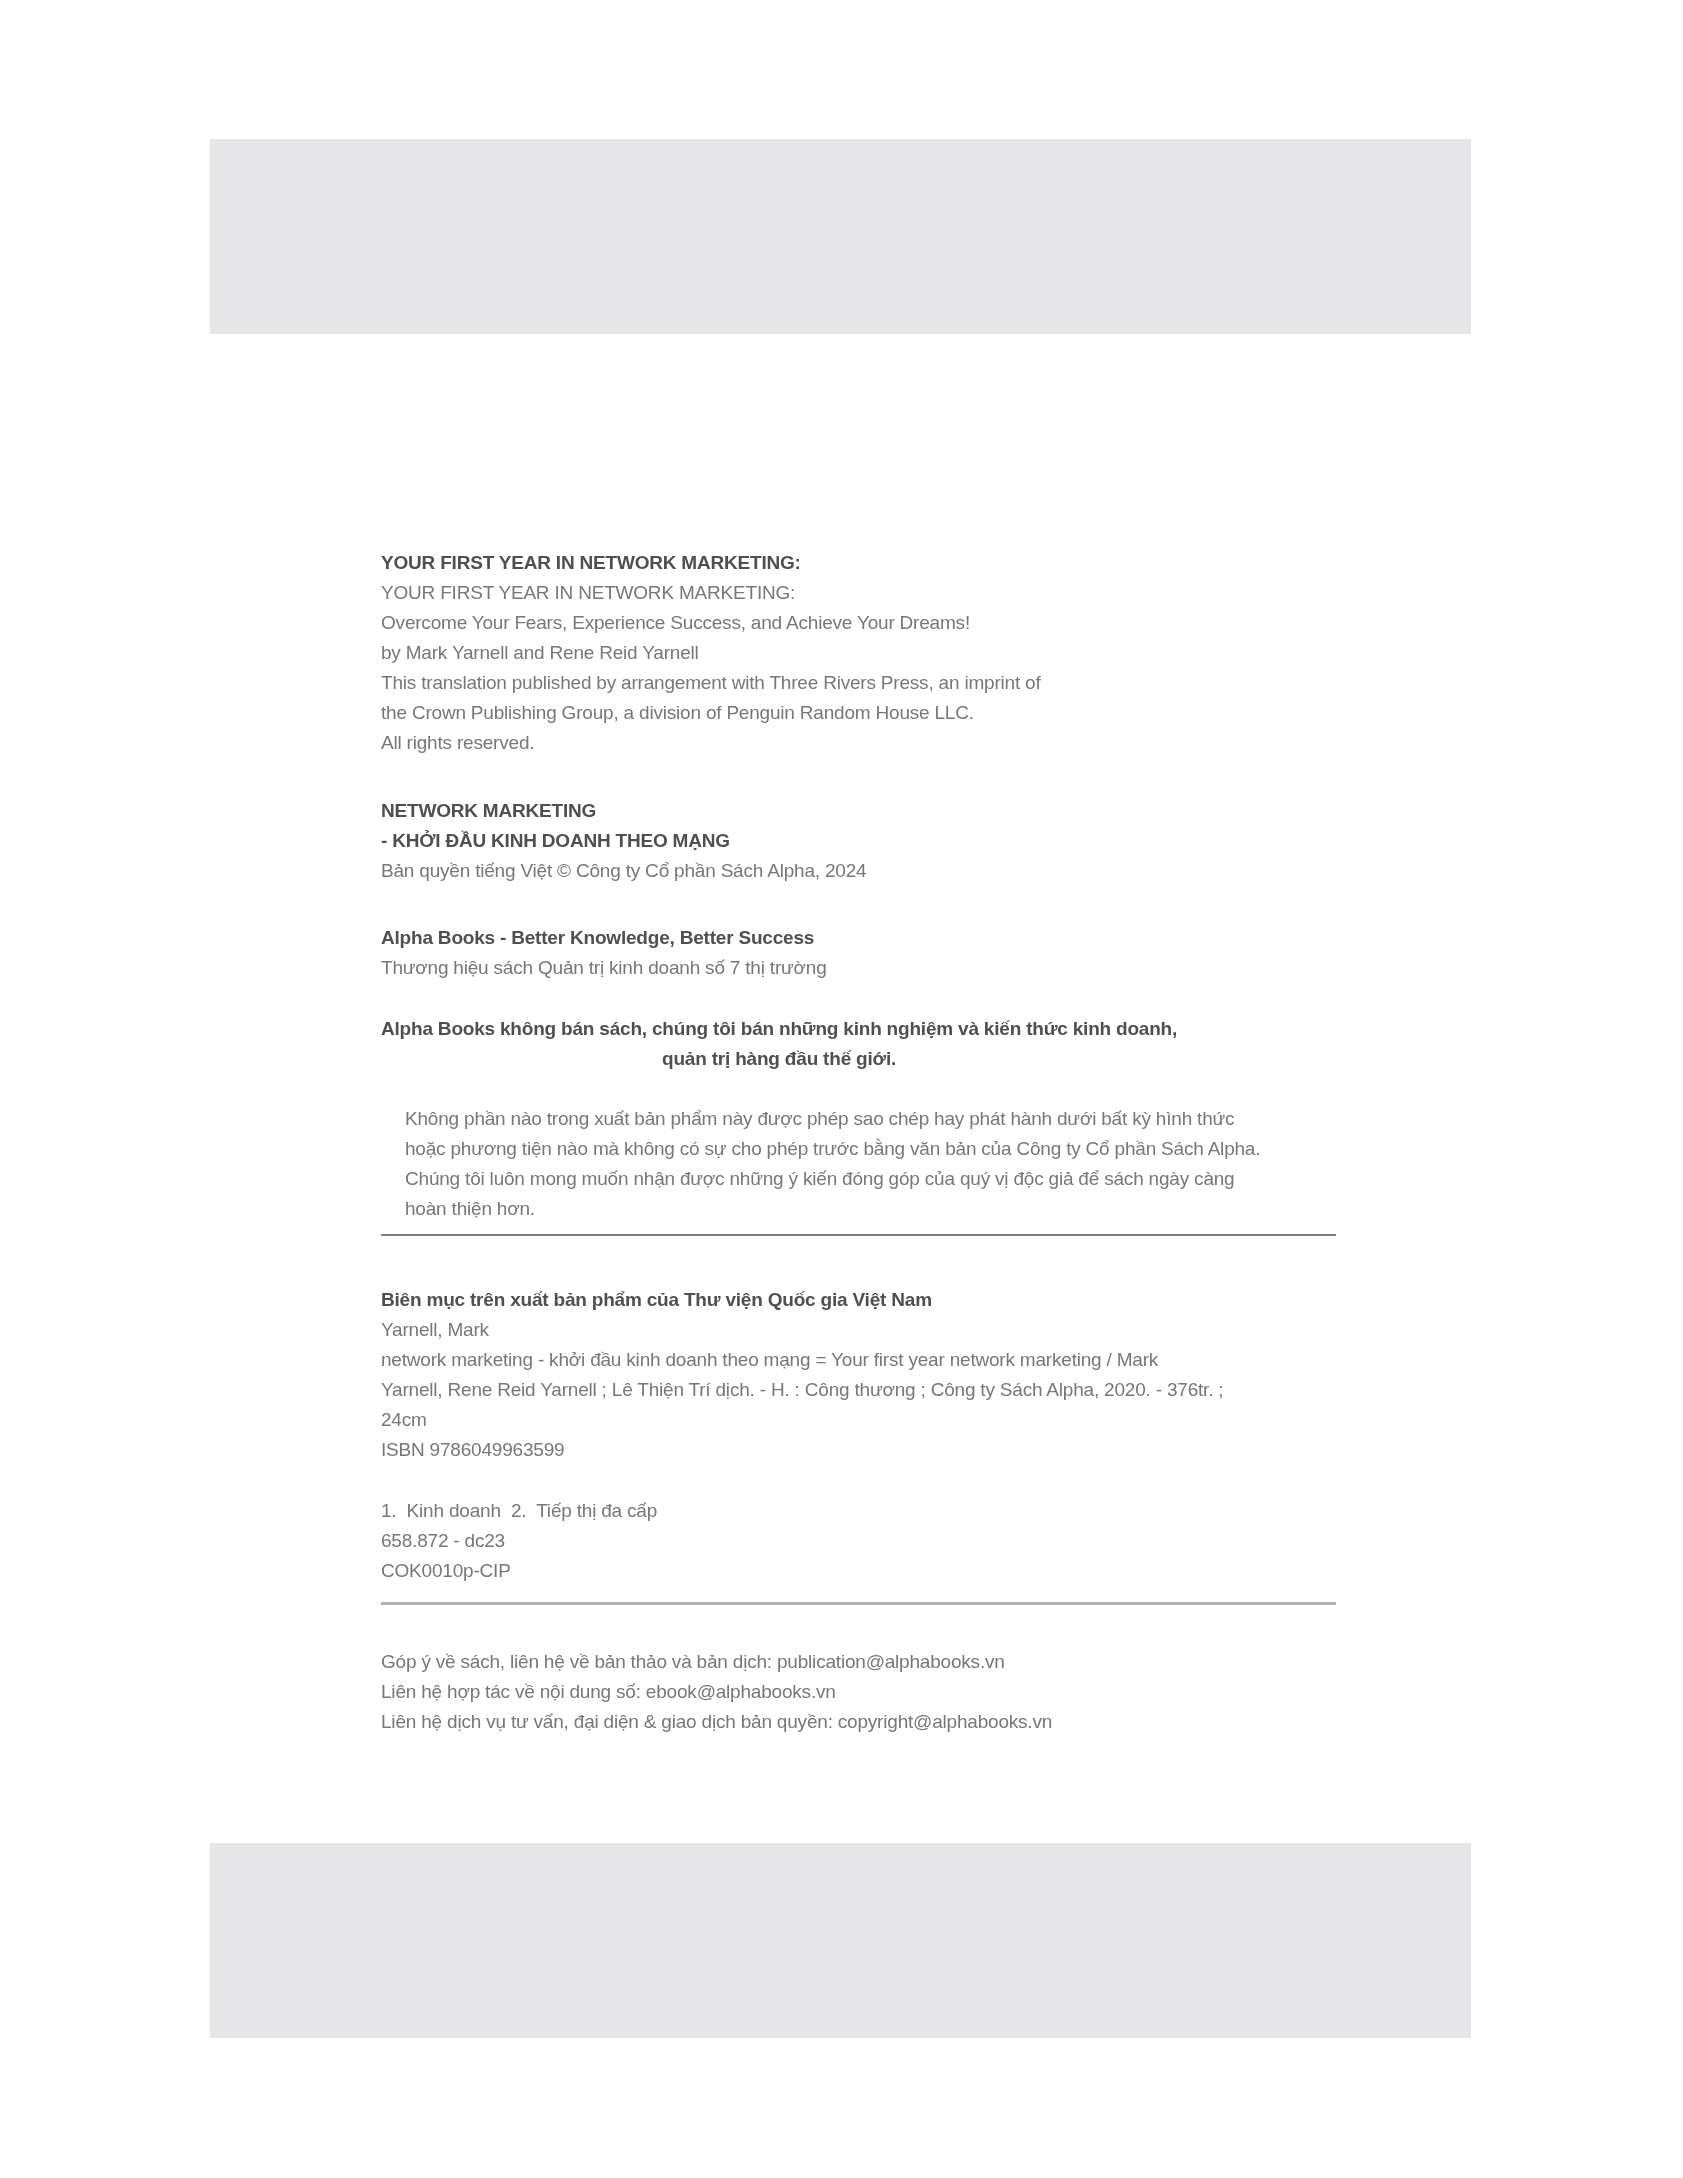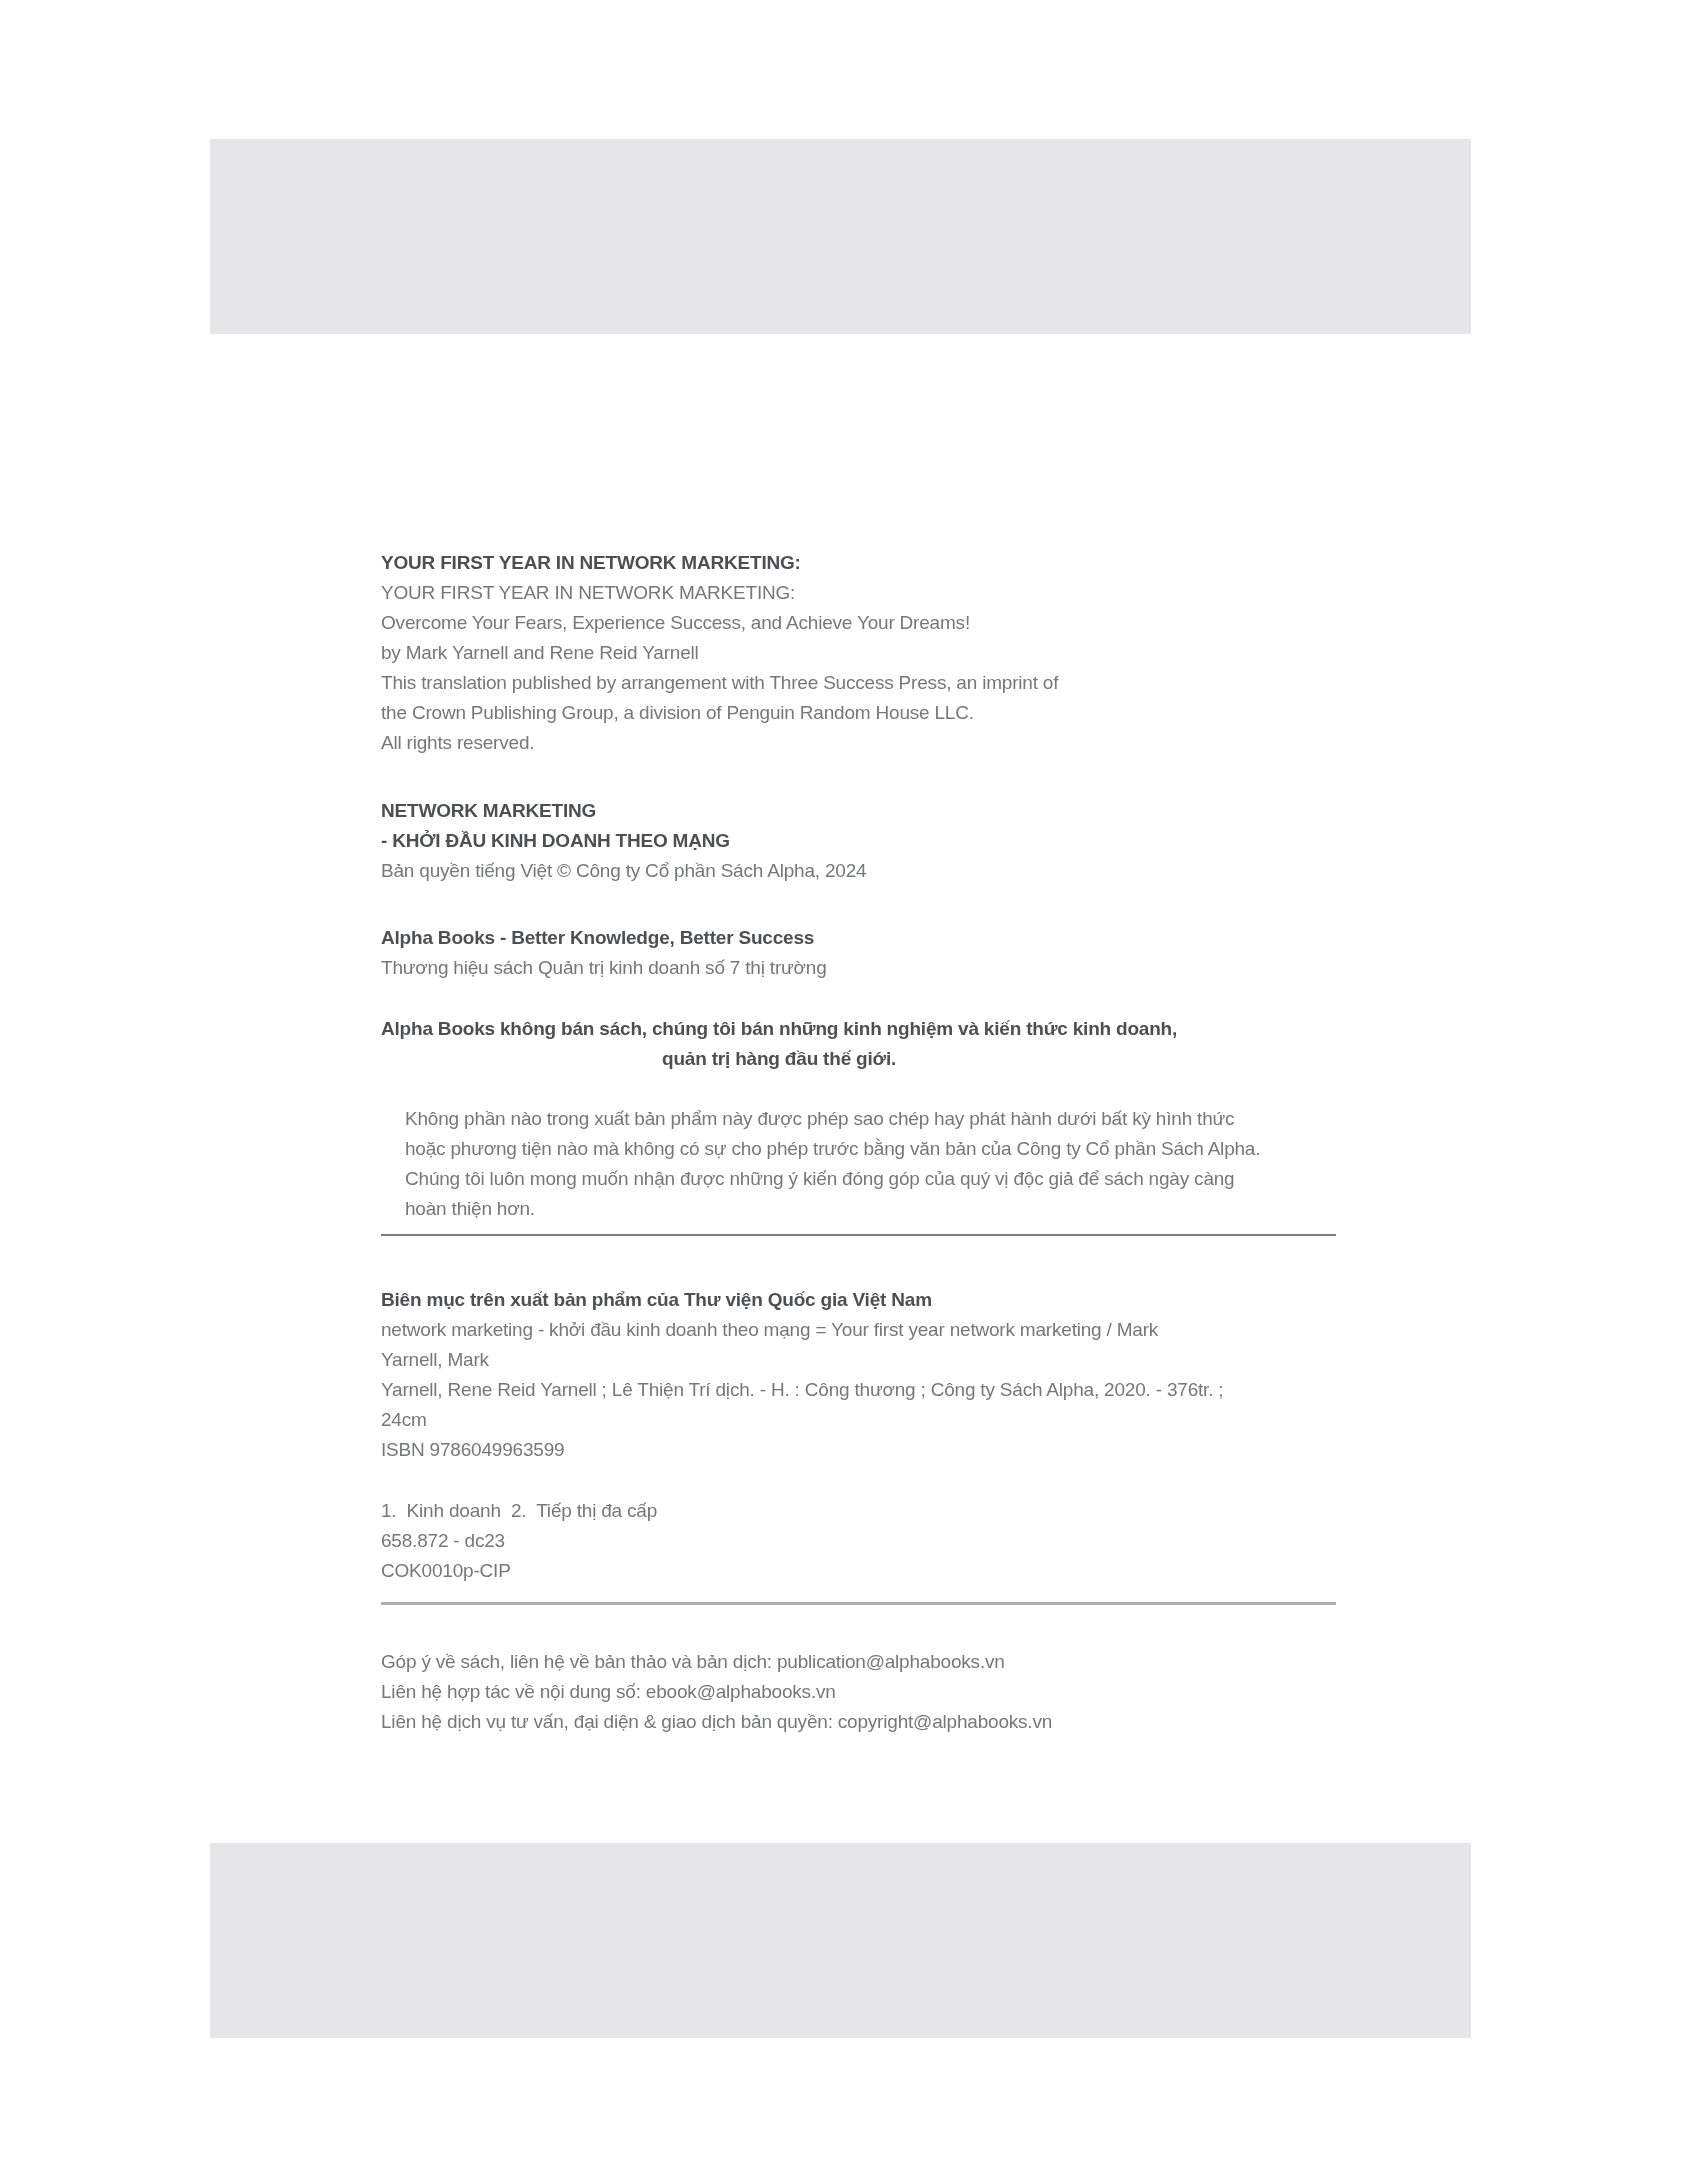--- a/index.html
+++ b/index.html
@@ -36,21 +36,21 @@
 
 <div class="page">
 
   <div class="ph ph-top"></div>
 
   <div class="blk blk-original">
     <div class="ln b">YOUR FIRST YEAR IN NETWORK MARKETING:</div>
     <div class="ln">YOUR FIRST YEAR IN NETWORK MARKETING:</div>
     <div class="ln">Overcome Your Fears, Experience Success, and Achieve Your Dreams!</div>
     <div class="ln">by Mark Yarnell and Rene Reid Yarnell</div>
-    <div class="ln">This translation published by arrangement with Three Success Press, an imprint of</div>
+    <div class="ln">This translation published by arrangement with Three Rivers Press, an imprint of</div>
     <div class="ln">the Crown Publishing Group, a division of Penguin Random House LLC.</div>
     <div class="ln">All rights reserved.</div>
   </div>
 
   <div class="blk blk-vietnamese">
     <div class="ln b">NETWORK MARKETING</div>
     <div class="ln b">- KHỞI ĐẦU KINH DOANH THEO MẠNG</div>
     <div class="ln">Bản quyền tiếng Việt © Công ty Cổ phần Sách Alpha, 2024</div>
   </div>
 
@@ -68,22 +68,22 @@
     <div class="ln">Không phần nào trong xuất bản phẩm này được phép sao chép hay phát hành dưới bất kỳ hình thức</div>
     <div class="ln">hoặc phương tiện nào mà không có sự cho phép trước bằng văn bản của Công ty Cổ phần Sách Alpha.</div>
     <div class="ln">Chúng tôi luôn mong muốn nhận được những ý kiến đóng góp của quý vị độc giả để sách ngày càng</div>
     <div class="ln">hoàn thiện hơn.</div>
   </div>
 
   <div class="divider divider-1"></div>
 
   <div class="blk blk-cip">
     <div class="ln b">Biên mục trên xuất bản phẩm của Thư viện Quốc gia Việt Nam</div>
+    <div class="ln">Yarnell, Mark</div>
     <div class="ln">network marketing - khởi đầu kinh doanh theo mạng = Your first year network marketing / Mark</div>
-    <div class="ln">Yarnell, Mark</div>
     <div class="ln">Yarnell, Rene Reid Yarnell ; Lê Thiện Trí dịch. - H. : Công thương ; Công ty Sách Alpha, 2020. - 376tr. ;</div>
     <div class="ln">24cm</div>
     <div class="ln">ISBN 9786049963599</div>
   </div>
 
   <div class="blk blk-cipcodes">
     <div class="ln">1.  Kinh doanh  2.  Tiếp thị đa cấp</div>
     <div class="ln">658.872 - dc23</div>
     <div class="ln">COK0010p-CIP</div>
   </div>

